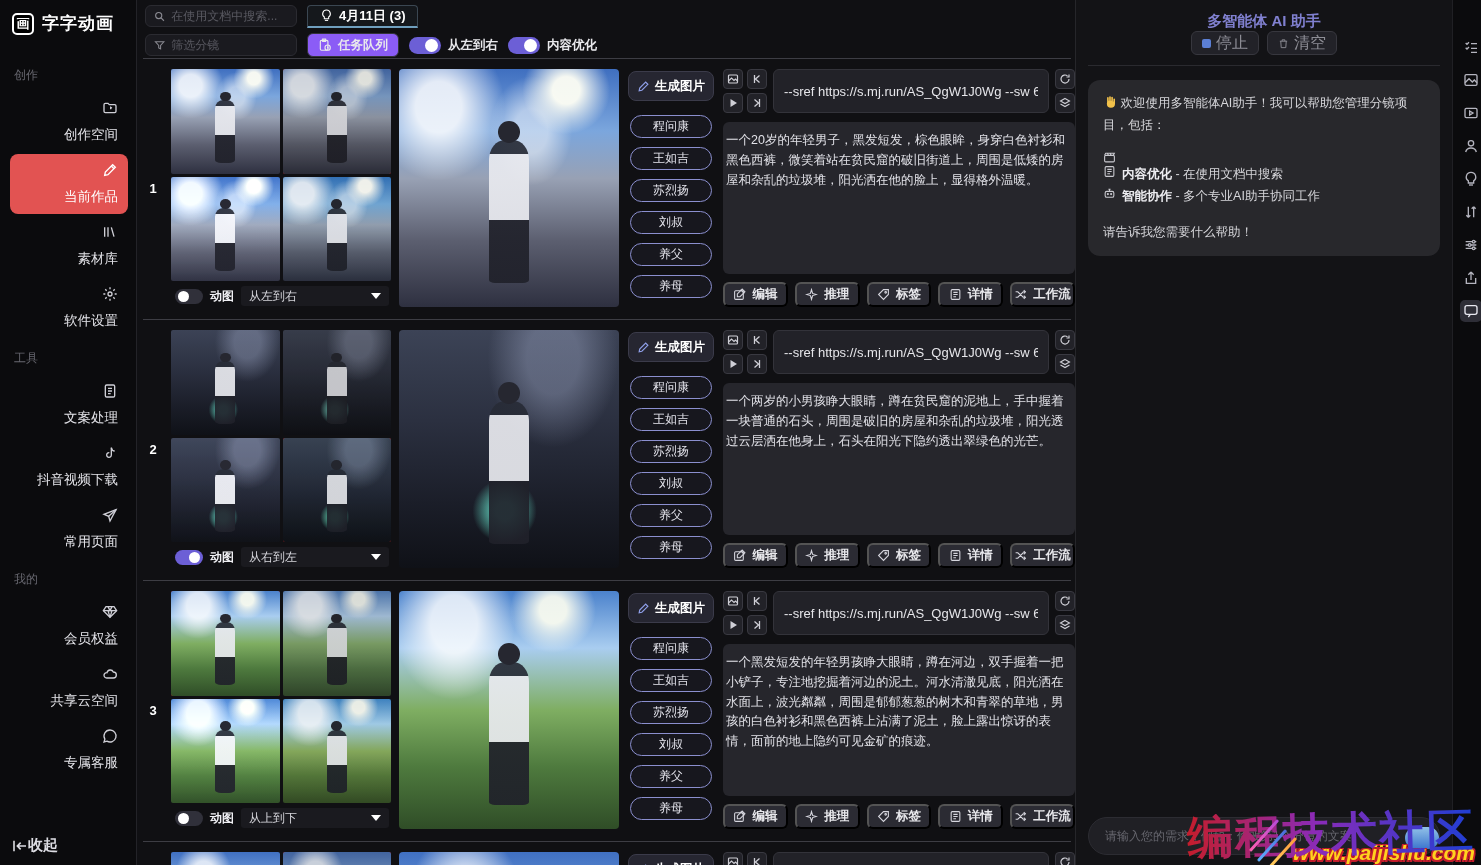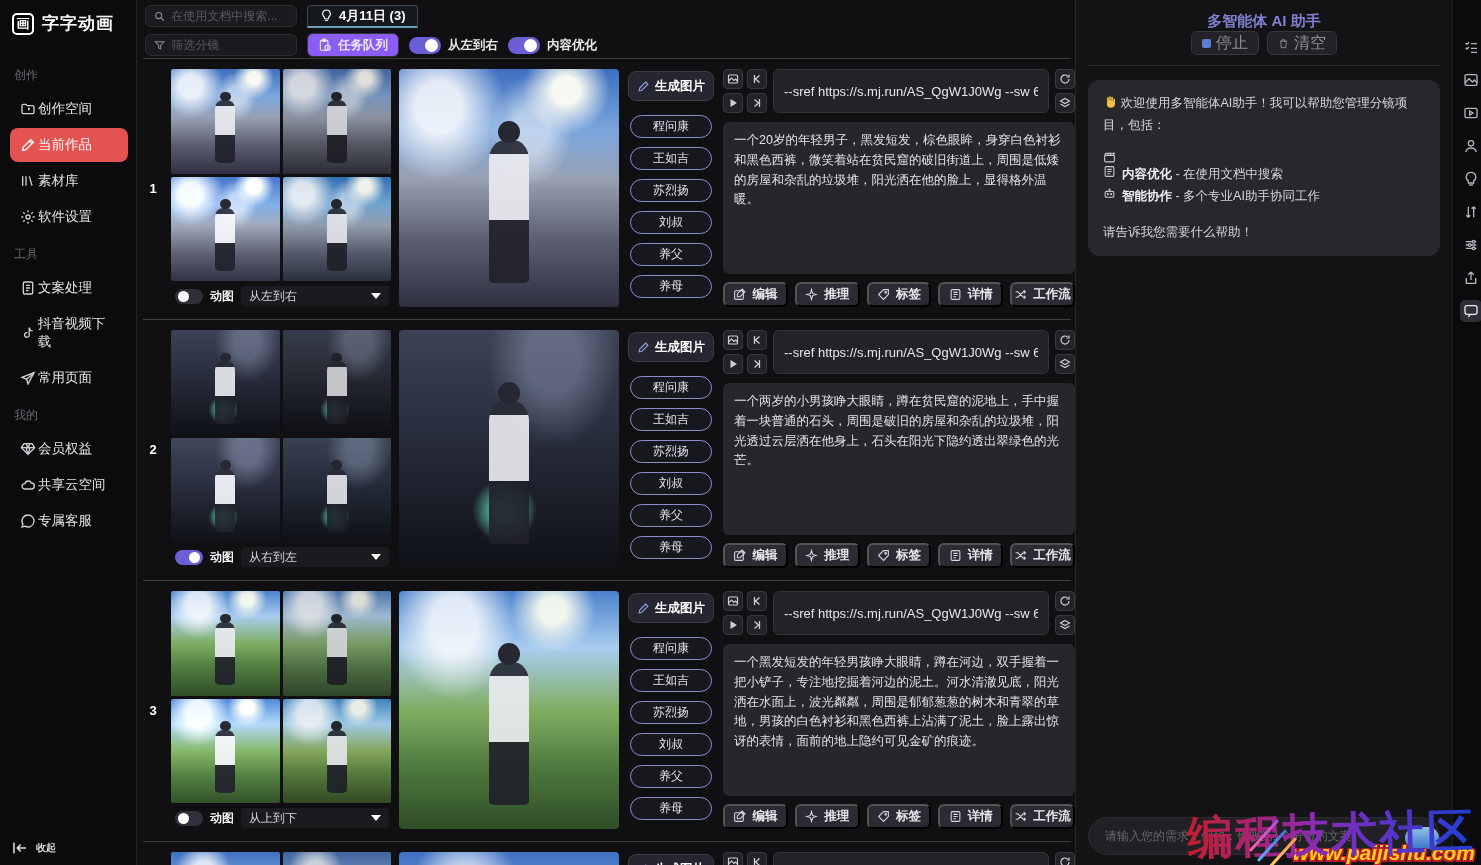--- a/index.html
+++ b/index.html
@@ -5,25 +5,25 @@
 * { margin:0; padding:0; box-sizing:border-box; font-family:"Liberation Sans", sans-serif; }
 html,body { width:1481px; height:865px; overflow:hidden; background:#0e0e10; color:#e6e6ea; }
 .app { display:grid; grid-template-columns:136px 939px 377px 29px; width:1481px; height:865px; }
 
 
 .sidebar { background:#0b0b0d; display:flex; flex-direction:column; padding:10px 8px 8px 10px; position:relative; }
 .logo { display:flex; align-items:center; gap:8px; margin:2px 0 22px 2px; }
 .logo-badge { width:22px; height:22px; border:2px solid #fff; border-radius:5px; display:flex; align-items:center; justify-content:center; font-size:13px; font-weight:bold; color:#fff; background:#000; }
 .logo-text { font-size:17px; font-weight:bold; letter-spacing:1px; color:#fff; }
 .side-section { font-size:12px; color:#67676f; margin:10px 0 8px 4px; }
-.side-item { display:flex; align-items:center; gap:2px; padding:8px 10px; border-radius:8px; font-size:13.5px; color:#e3e3e8; margin-bottom:2px; cursor:pointer; }
+.side-item { display:flex; align-items:flex-end; gap:10px; padding:8px 10px; border-radius:8px; font-size:13.5px; color:#e3e3e8; margin-bottom:2px; cursor:pointer;flex-direction:column; }
 .side-item .ic { color:#cfcfd6; }
 .side-item.active { background:#e25352; color:#fff; }
 .side-item.active .ic { color:#fff; }
-.collapse { position:absolute; bottom:10px; left:12px; display:flex; align-items:center; gap:8px; font-size:10px; font-weight:bold; color:#dcdce2; cursor:pointer; }
+.collapse { position:absolute; bottom:10px; left:12px; display:flex; align-items:center; font-size:15px; font-weight:bold; color:#dcdce2; cursor:pointer; }
 
 
 .main { background:#101013; border-left:1px solid #232328; display:flex; flex-direction:column; overflow:hidden; }
 .topbar { height:58px; padding:4px 8px 0 8px; display:flex; flex-direction:column; gap:5px; }
 .tb-row { display:flex; align-items:center; gap:10px; height:24px; }
 .search-box, .filter-box { display:flex; align-items:center; gap:6px; width:152px; height:22px; background:#1a1a1f; border:1px solid #2b2b31; border-radius:6px; padding:4px 8px; color:#8a8a92; }
 .search-box input, .filter-box input { background:transparent; border:none; outline:none; color:#c9c9cf; font-size:12px; width:100%; }
 .search-box input::placeholder, .filter-box input::placeholder { color:#595961; }
 .date-tab { display:flex; align-items:center; gap:6px; height:23px; padding:0 12px; border:1px solid #3b4752; border-bottom:2px solid #6f9fbe; border-radius:4px 4px 0 0; background:#15181c; font-size:13px; font-weight:bold; color:#fff; cursor:pointer; }
 .taskq-btn { display:flex; align-items:center; gap:6px; height:24px; padding:8px 10px; background:#8b5cf6; border:1px solid #333339; border-radius:6px; font-size:12.5px; font-weight:bold; color:#e8e8ec; cursor:pointer; }
@@ -81,21 +81,21 @@
 .gen-btn .ic { color:#8f9fe8; }
 .chip { width:82px; height:23px; display:flex; align-items:center; justify-content:center; background:#17171e; border:1.5px solid #8b8fcf; border-radius:13px; color:#e6e6ee; font-size:12px; cursor:pointer; margin-bottom:9px; }
 
 
 .prompt { flex:1; display:flex; flex-direction:column; }
 .srefbar { display:flex; gap:6px; height:45px; }
 .mini-grid { display:grid; grid-template-columns:20px 20px; grid-template-rows:20px 20px; gap:4px; }
 .mini-col { display:flex; flex-direction:column; gap:4px; }
 .mini-btn { width:20px; height:20px; background:#222228; border:1px solid #393941; border-radius:4px; display:flex; align-items:center; justify-content:center; color:#cfcfd6; cursor:pointer; }
 .sref-input { flex:1; height:44px; background:#222228; border:1px solid #33333a; border-radius:6px; padding:0 10px; color:#e6e6ea; font-size:13px; outline:none; }
-.desc { flex:1; margin:8px 0; background:#26262c; border-radius:6px; padding:9px 11px; font-size:12.5px; line-height:1.58; color:#e2e2e8; overflow:hidden; }
+.desc { flex:1; margin:8px 0; background:#26262c; border-radius:6px; padding:9px 3px; font-size:12.5px; line-height:1.58; color:#e2e2e8; overflow:hidden; }
 .actions { display:flex; gap:7px; height:25px; }
 .act-btn { flex:1; display:flex; align-items:center; justify-content:center; gap:6px; background:#2b2b33; border-radius:6px; font-size:12.5px; font-weight:bold; color:#e8e8ec; cursor:pointer; }
 .act-btn .ic { color:#d6d6de; }
 
 
 .rightpanel { background:#131316; border-left:1px solid #26262a; display:flex; flex-direction:column; position:relative; }
 .titlebar { height:28px; display:flex; align-items:center; justify-content:flex-end; gap:4px; padding-right:4px; }
 .avatar { width:18px; height:18px; border-radius:50%; background:#d8d8dc; position:relative; overflow:hidden; margin-right:4px; }
 .avatar::before { content:""; position:absolute; top:3px; left:6px; width:6px; height:6px; border-radius:50%; background:#8a8a92; }
 .avatar::after { content:""; position:absolute; top:10px; left:3px; width:12px; height:9px; border-radius:50% 50% 0 0; background:#8a8a92; }

